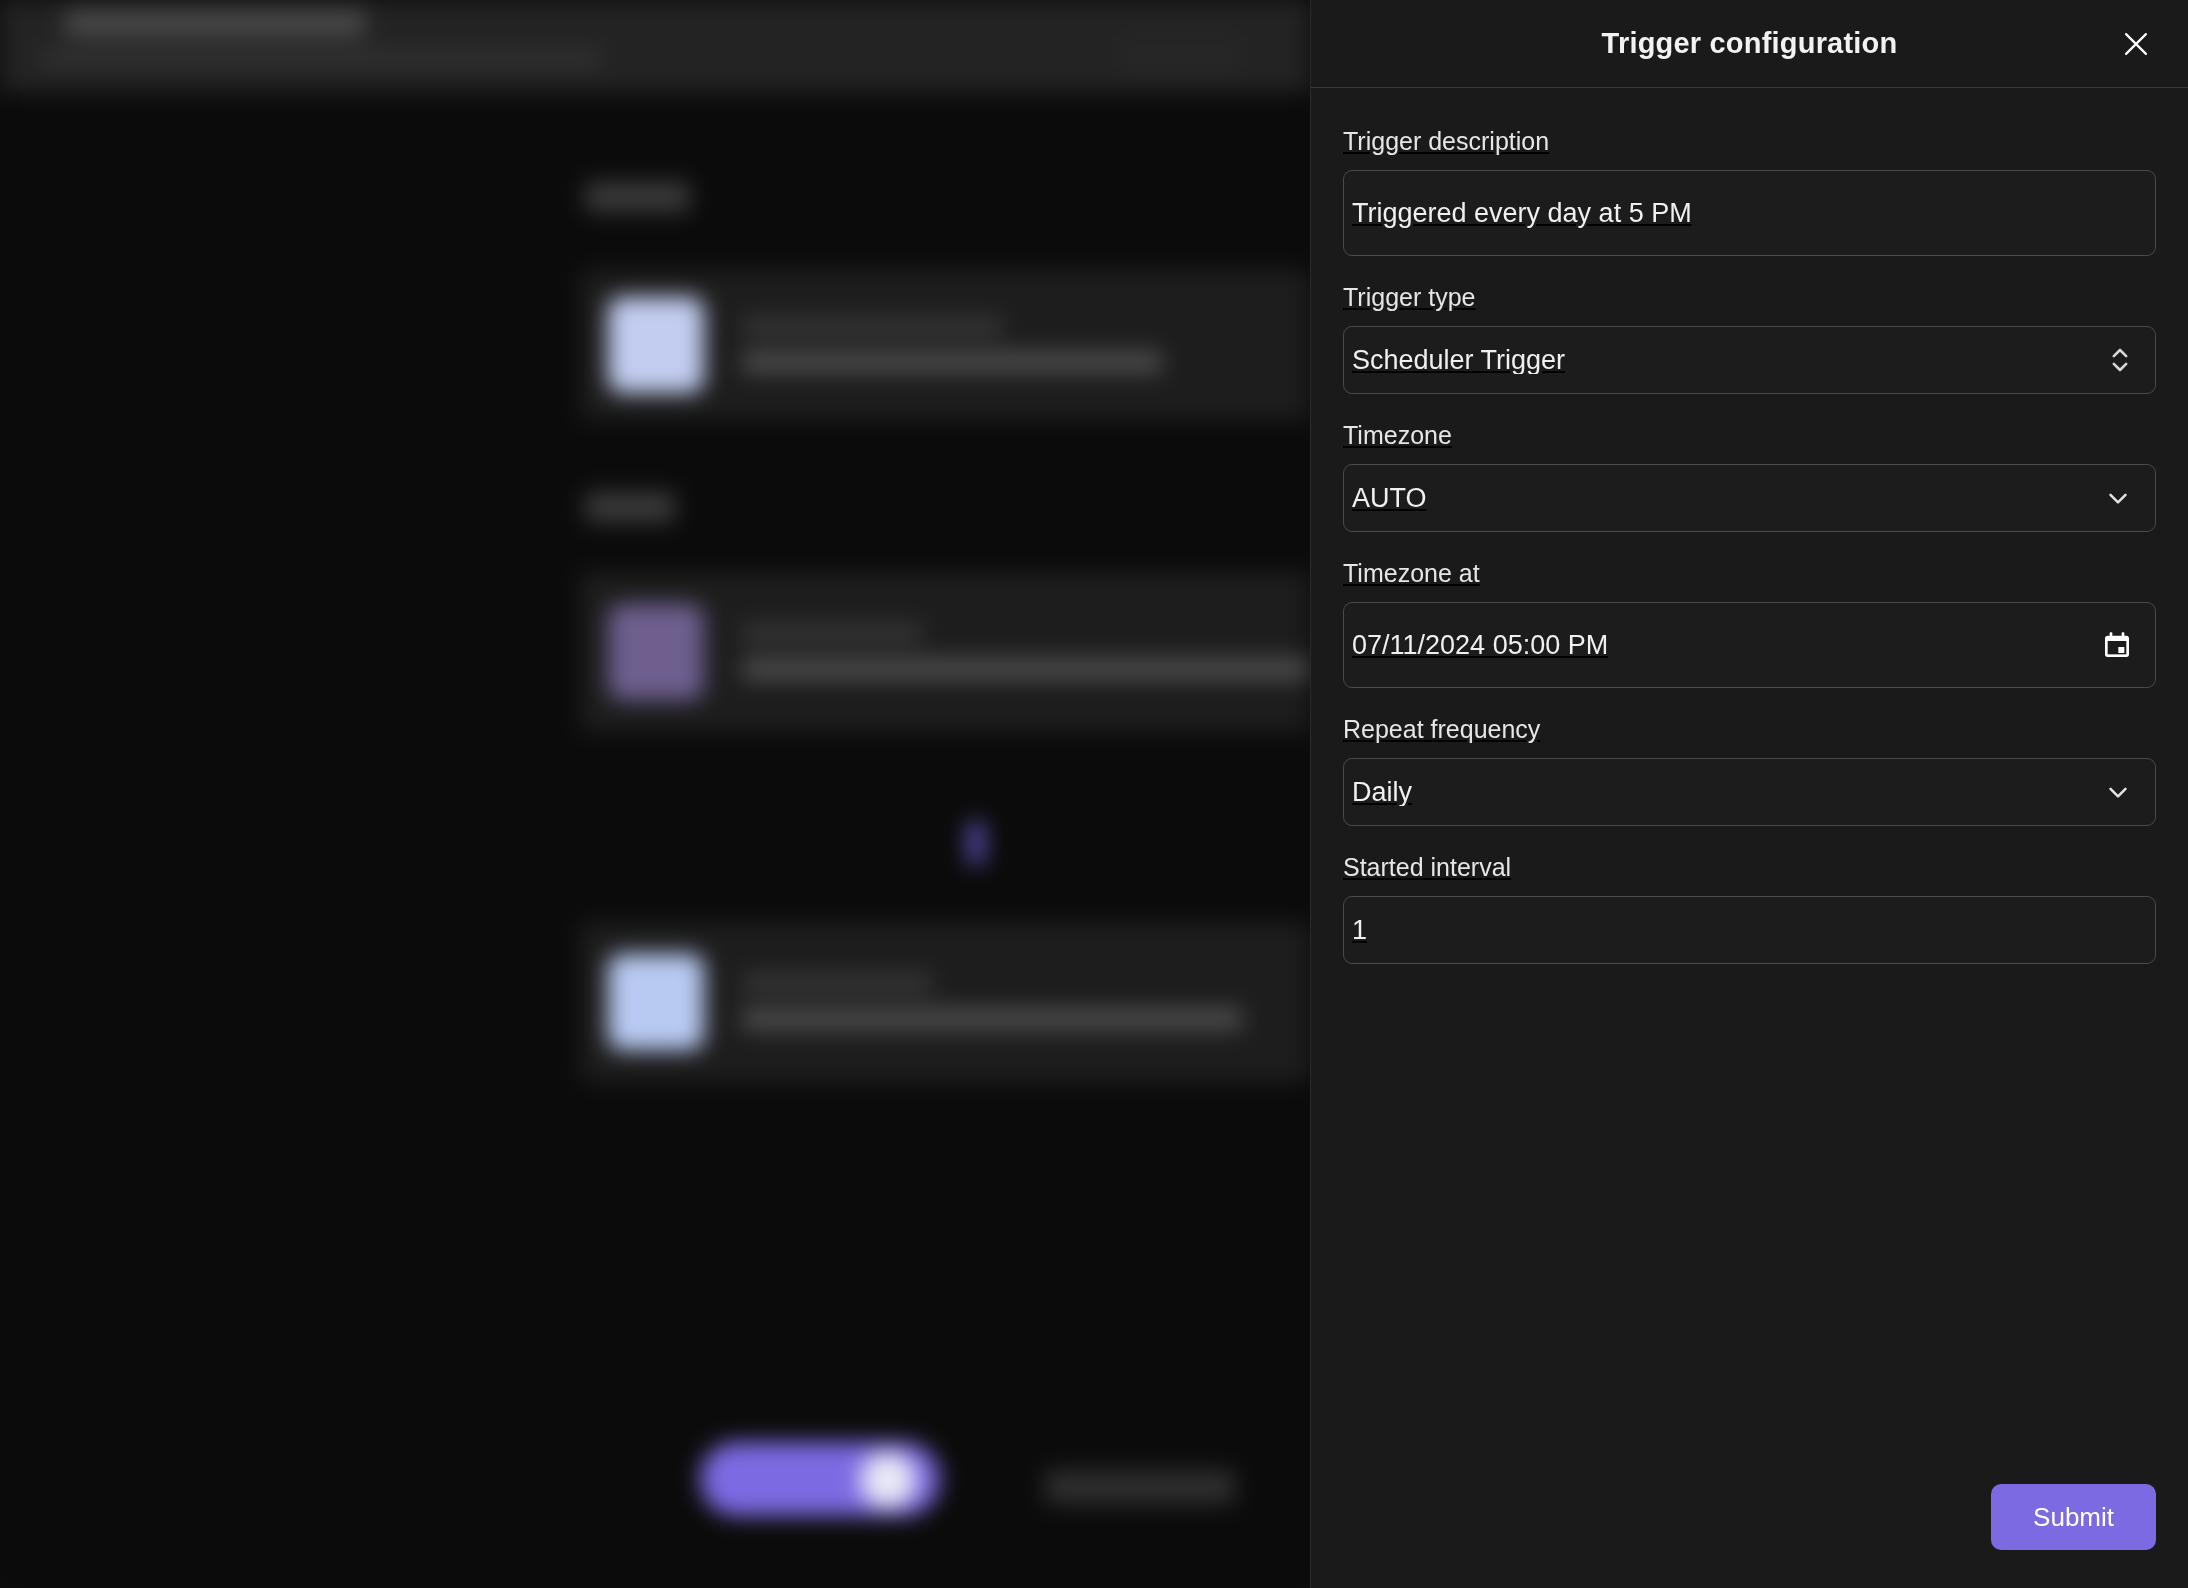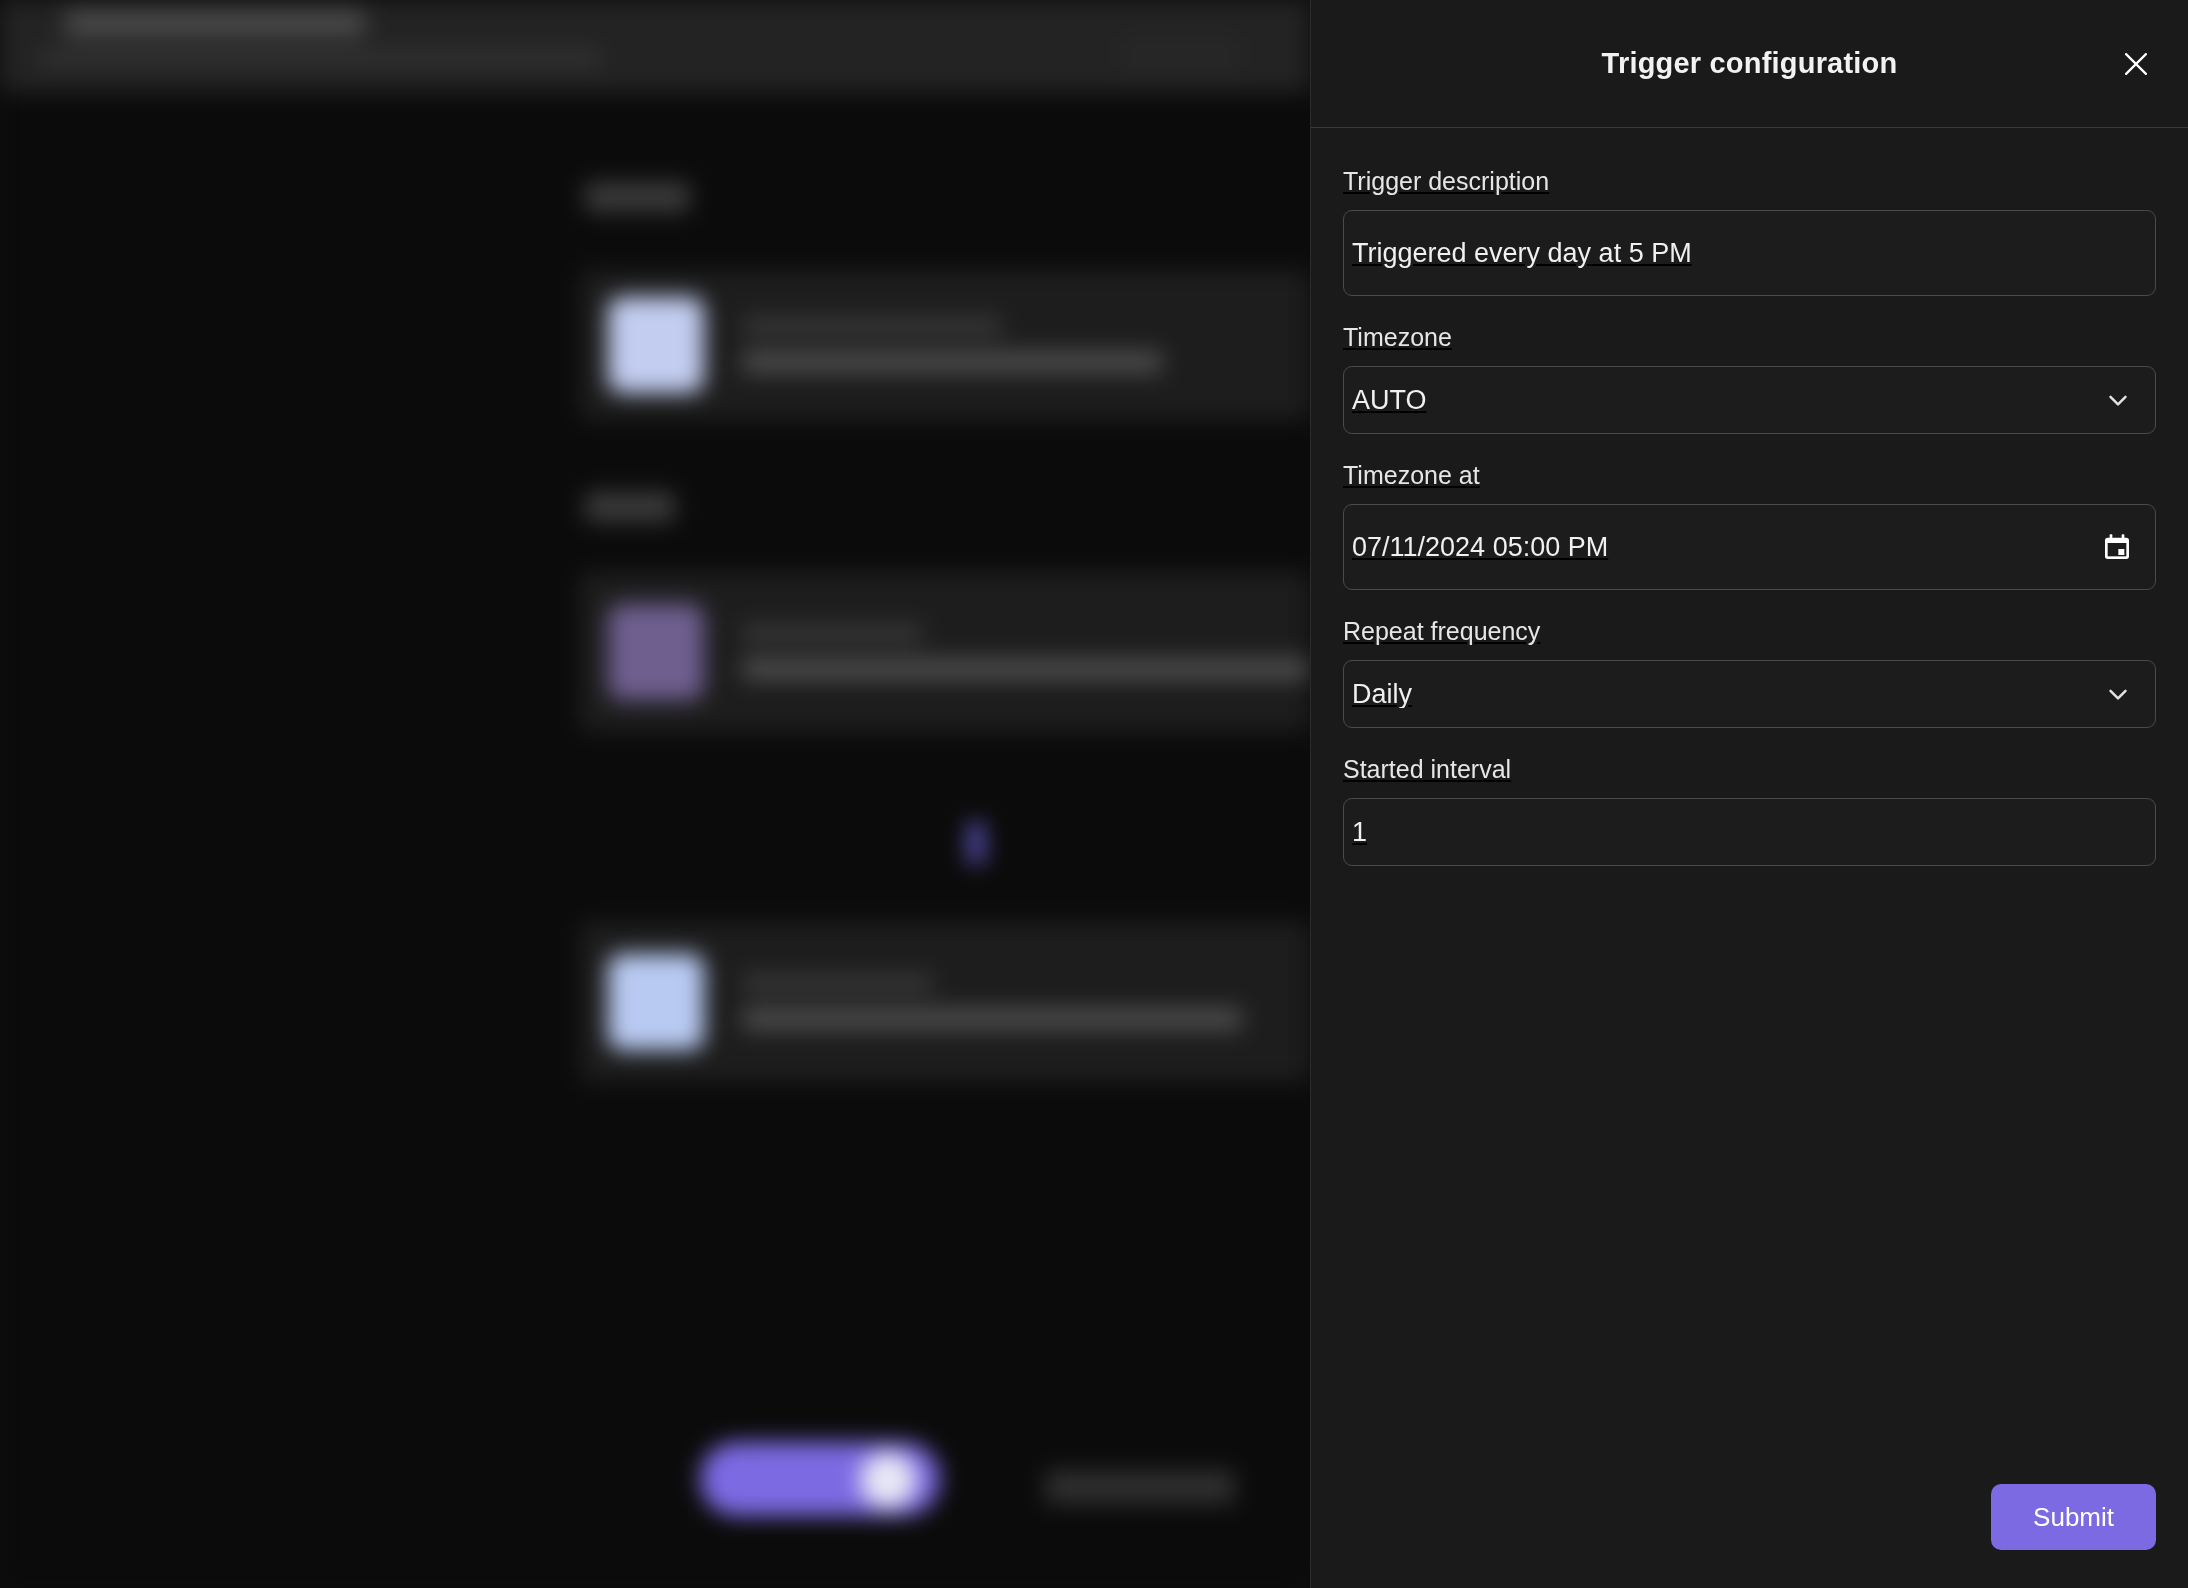--- a/index.html
+++ b/index.html
@@ -133,21 +133,21 @@
     height: 1588px;
     background: #1a1a1a;
     display: flex;
     flex-direction: column;
     border-left: 1px solid #2b2b2b;
   }
   .panel { left: 1310px; width: 878px; }
 
   .panel-header {
     position: relative;
-    height: 128px;
+    height: 88px;
     flex: none;
     display: flex;
     align-items: center;
     justify-content: center;
     border-bottom: 1px solid #3a3a3a;
   }
   .panel-title {
     font-size: 29px;
     font-weight: bold;
     color: #f2f2f2;
@@ -304,20 +304,32 @@
 
     <div class="panel-body">
 
       <div class="field">
         <label class="field-label">Trigger description</label>
         <div class="control control-tall">
           <input class="control-value" type="text" value="Triggered every day at 5 PM" style="">
         </div>
       </div>
 
+      <div class="field">
+        <label class="field-label">Trigger type</label>
+        <div class="control">
+          <span class="control-value">Scheduler Trigger</span>
+          <span class="adorn">
+            <svg width="26" height="34" viewBox="0 0 16 22" fill="none" stroke="#d8d8d8" stroke-width="1.7" stroke-linecap="round" stroke-linejoin="round">
+              <polyline points="4,8.5 8,4.5 12,8.5"></polyline>
+              <polyline points="4,13.5 8,17.5 12,13.5"></polyline>
+            </svg>
+          </span>
+        </div>
+      </div>
 
       <div class="field">
         <label class="field-label">Timezone</label>
         <div class="control">
           <span class="control-value">AUTO</span>
           <span class="adorn">
             <svg width="30" height="30" viewBox="0 0 24 24" fill="none" stroke="#e2e2e2" stroke-width="2" stroke-linecap="round" stroke-linejoin="round">
               <polyline points="6,9.5 12,15.5 18,9.5"></polyline>
             </svg>
           </span>

